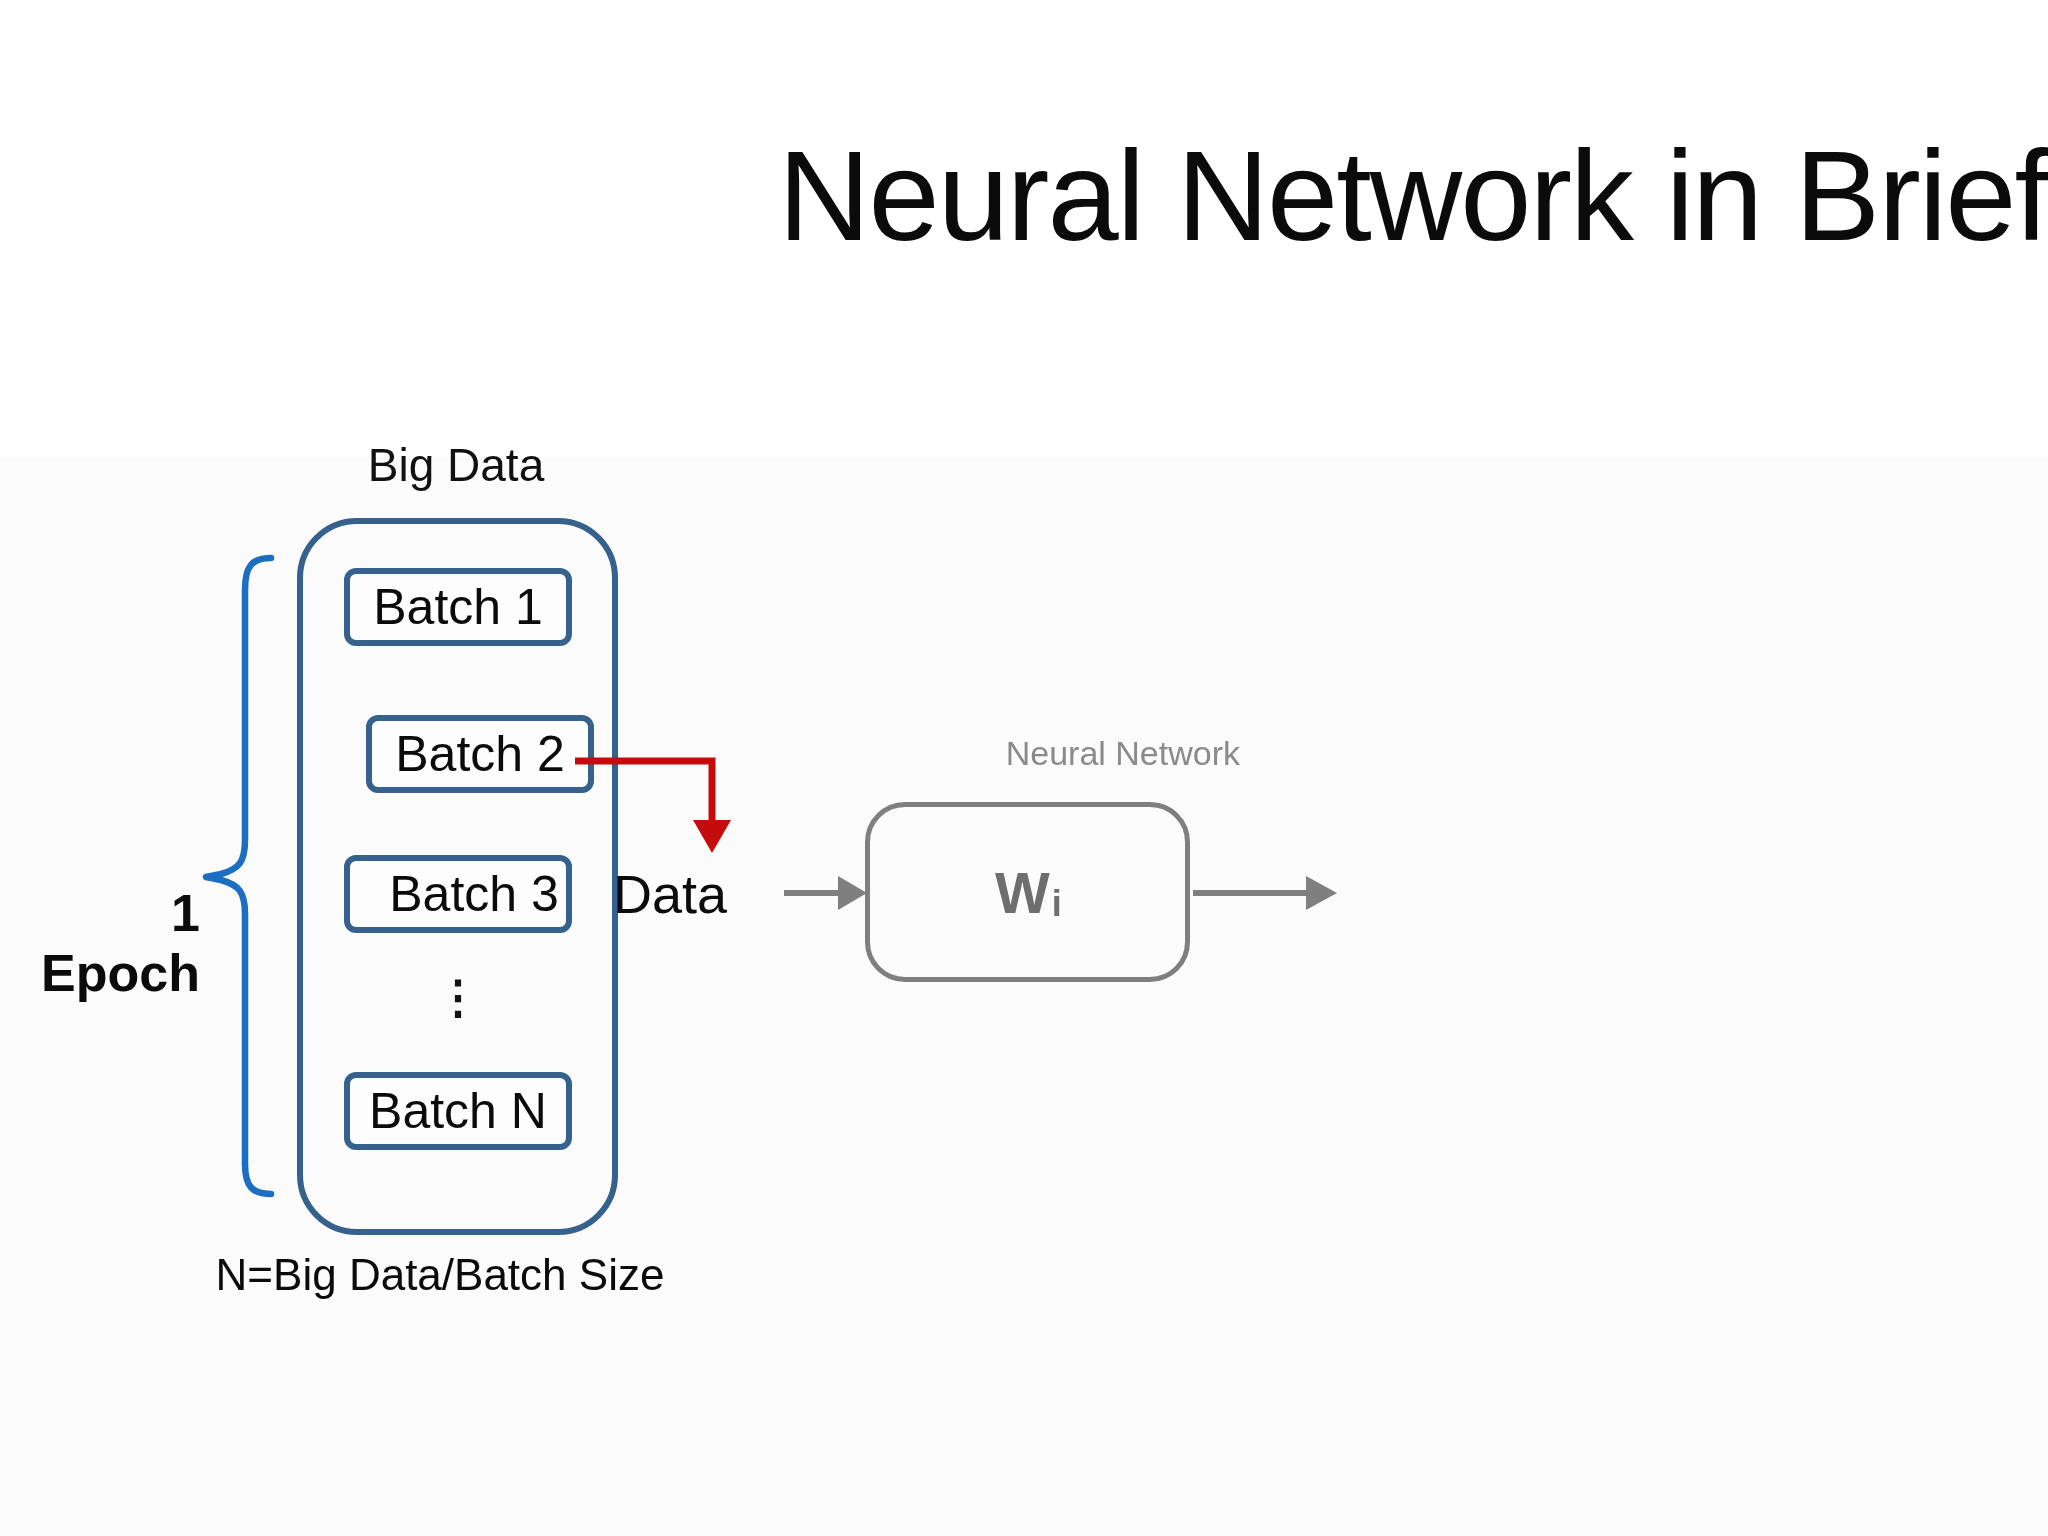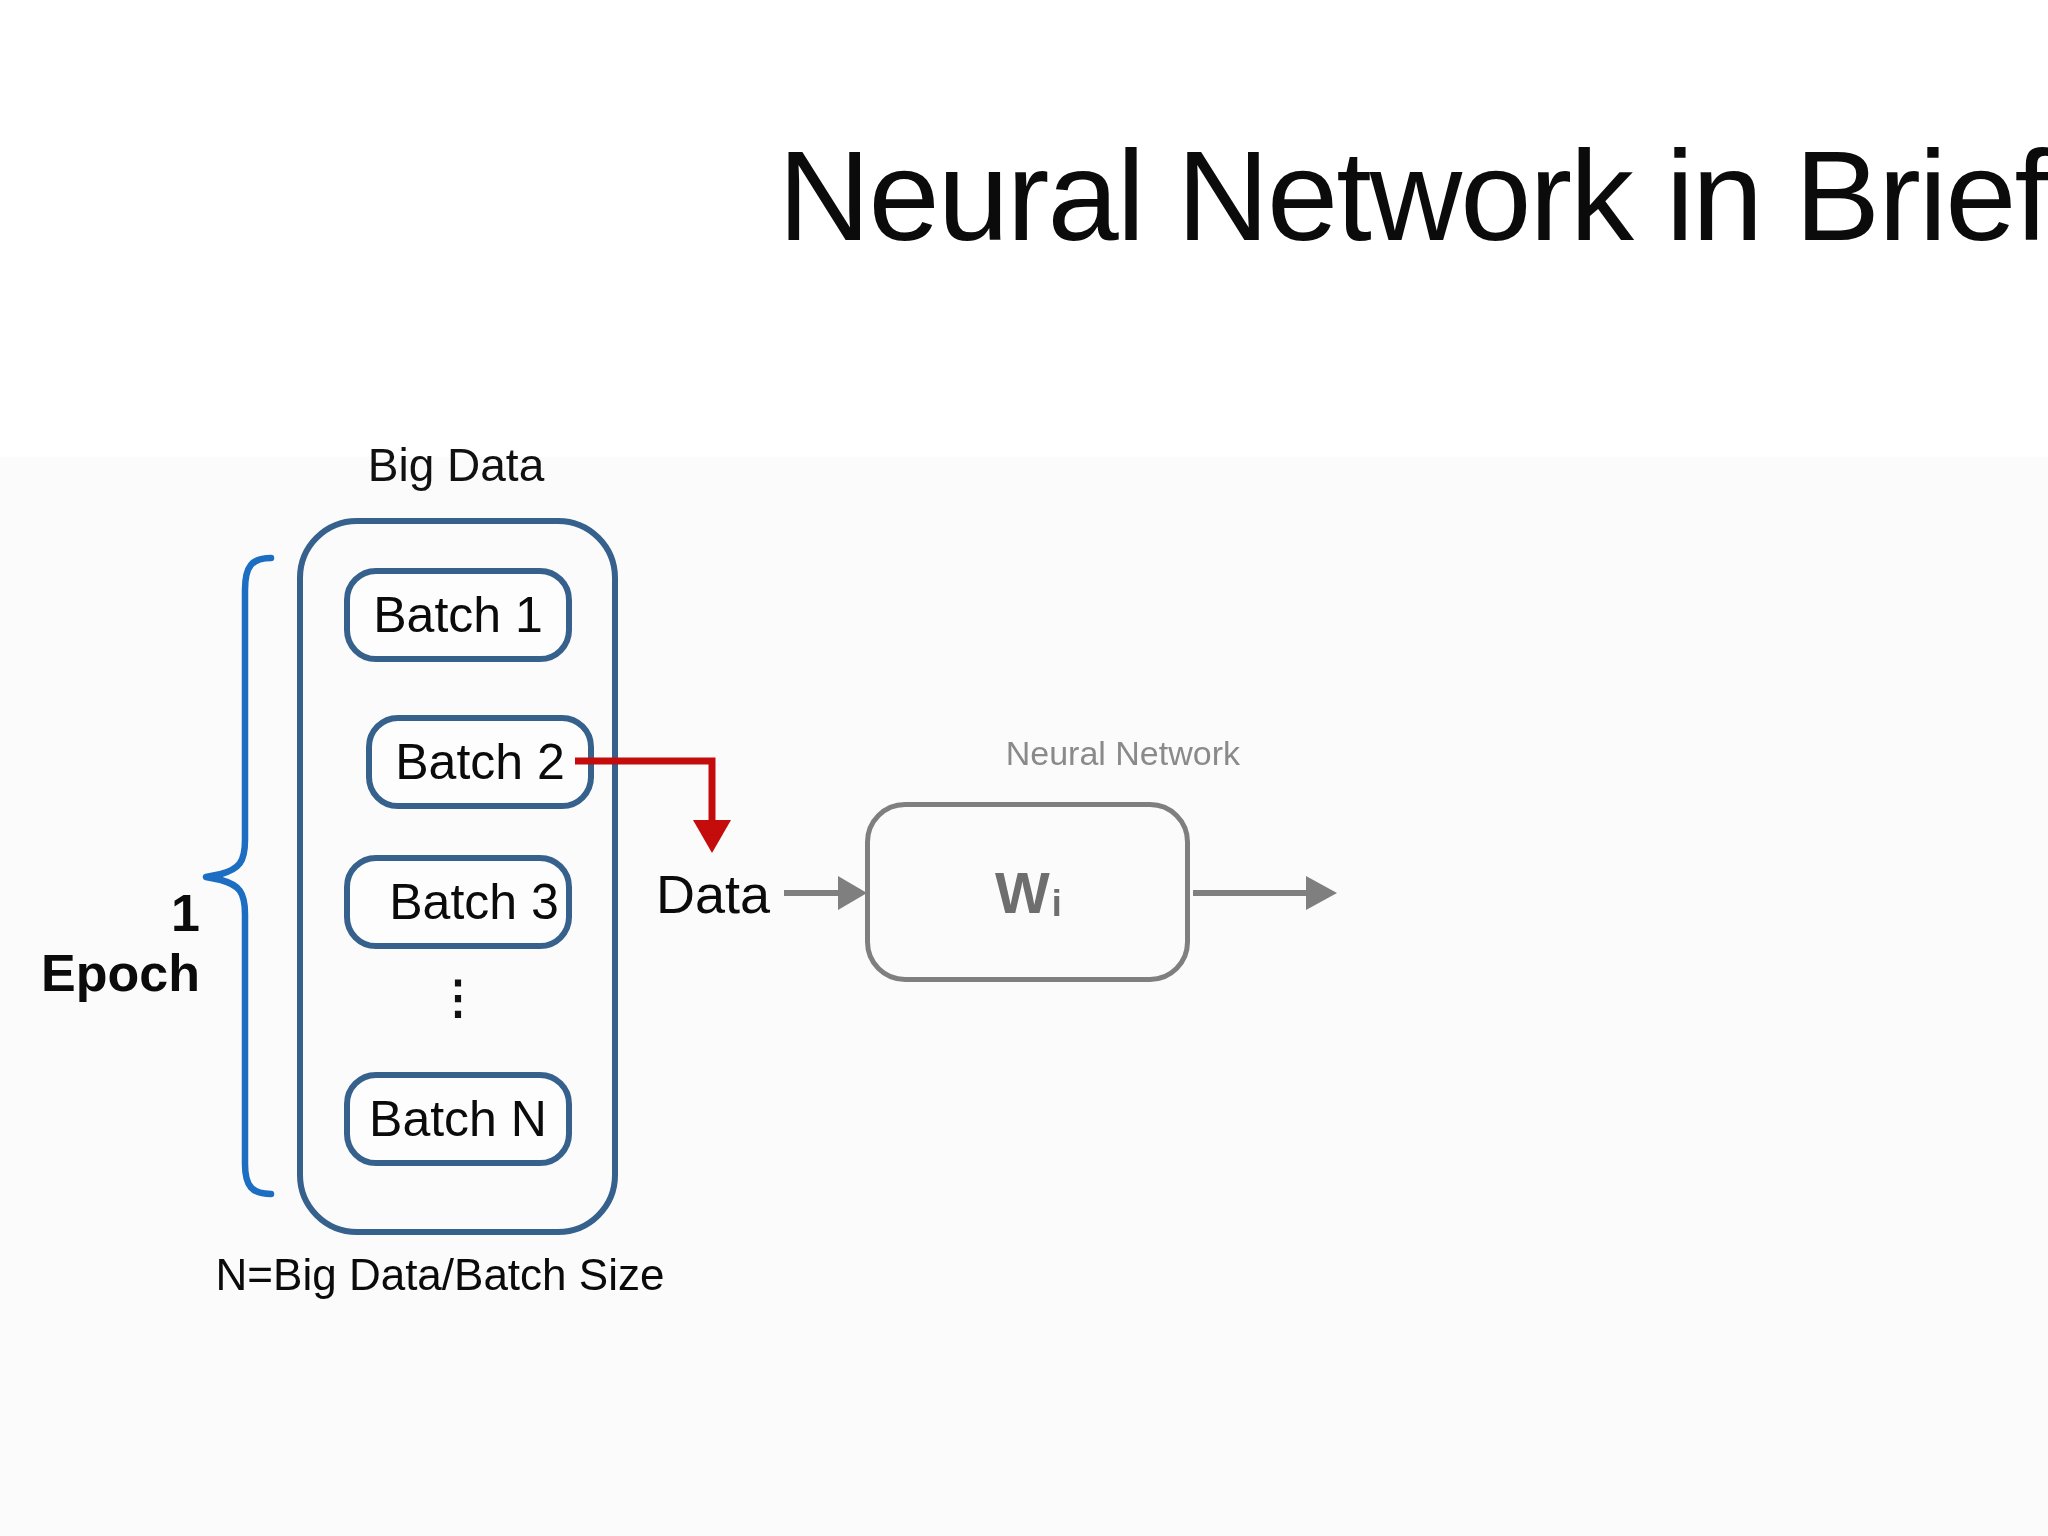--- a/index.html
+++ b/index.html
@@ -12,38 +12,38 @@
     left:0;right:0;top:122px;text-align:right;
     font-size:128px;font-weight:400;letter-spacing:-2px;color:#0b0b0b;
   }
   .faint-band{left:0;right:0;top:457px;bottom:0;background:rgba(0,0,0,0.015);}
   .big-data-label{left:256px;width:400px;top:438px;text-align:center;font-size:46px;}
   .big-data-container{
     left:297px;top:518px;width:321px;height:717px;box-sizing:border-box;
     border:6px solid #35618C;border-radius:60px;background:transparent;
   }
   .batch{
-    left:344px;width:228px;height:94px;box-sizing:border-box;
-    border:6px solid #35618C;border-radius:32px;background:#fdfdfd;
+    left:344px;width:228px;height:78px;box-sizing:border-box;
+    border:6px solid #35618C;border-radius:12px;background:#fdfdfd;
     display:flex;align-items:center;justify-content:center;
     font-size:50px;color:#0b0b0b;
   }
   .batch-1{top:568px;}
   .batch-2{top:715px;}
   .batch-3{top:855px;padding-left:32px;}
   .batch-n{top:1072px;}
   .ellipsis{
     left:344px;width:228px;top:972px;text-align:center;
     font-size:46px;line-height:1.1;font-weight:700;color:#111;
   }
   .epoch-label{
     left:0;width:200px;top:883px;text-align:right;
     font-size:52px;font-weight:700;color:#0b0b0b;
   }
-  .data-label{left:613px;width:200px;top:863px;text-align:center;font-size:54px;color:#0b0b0b;}
+  .data-label{left:613px;width:200px;top:863px;font-size:54px;color:#0b0b0b;}
   .nn-label{left:820px;width:420px;top:734px;text-align:right;font-size:34px;}
   .nn-box{
     left:865px;top:802px;width:325px;height:180px;box-sizing:border-box;
     border:5px solid #7F7F7F;border-radius:40px;
     display:flex;align-items:center;justify-content:center;
   }
   .w-sym{font-size:58px;font-weight:700;}
   .w-sub{font-size:36px;font-weight:700;position:relative;top:12px;left:2px;}
   .formula-label{left:140px;width:600px;top:1250px;text-align:center;font-size:44px;color:#0b0b0b;}
   .overlay-svg{left:0;top:0;width:2048px;height:1536px;pointer-events:none;}

